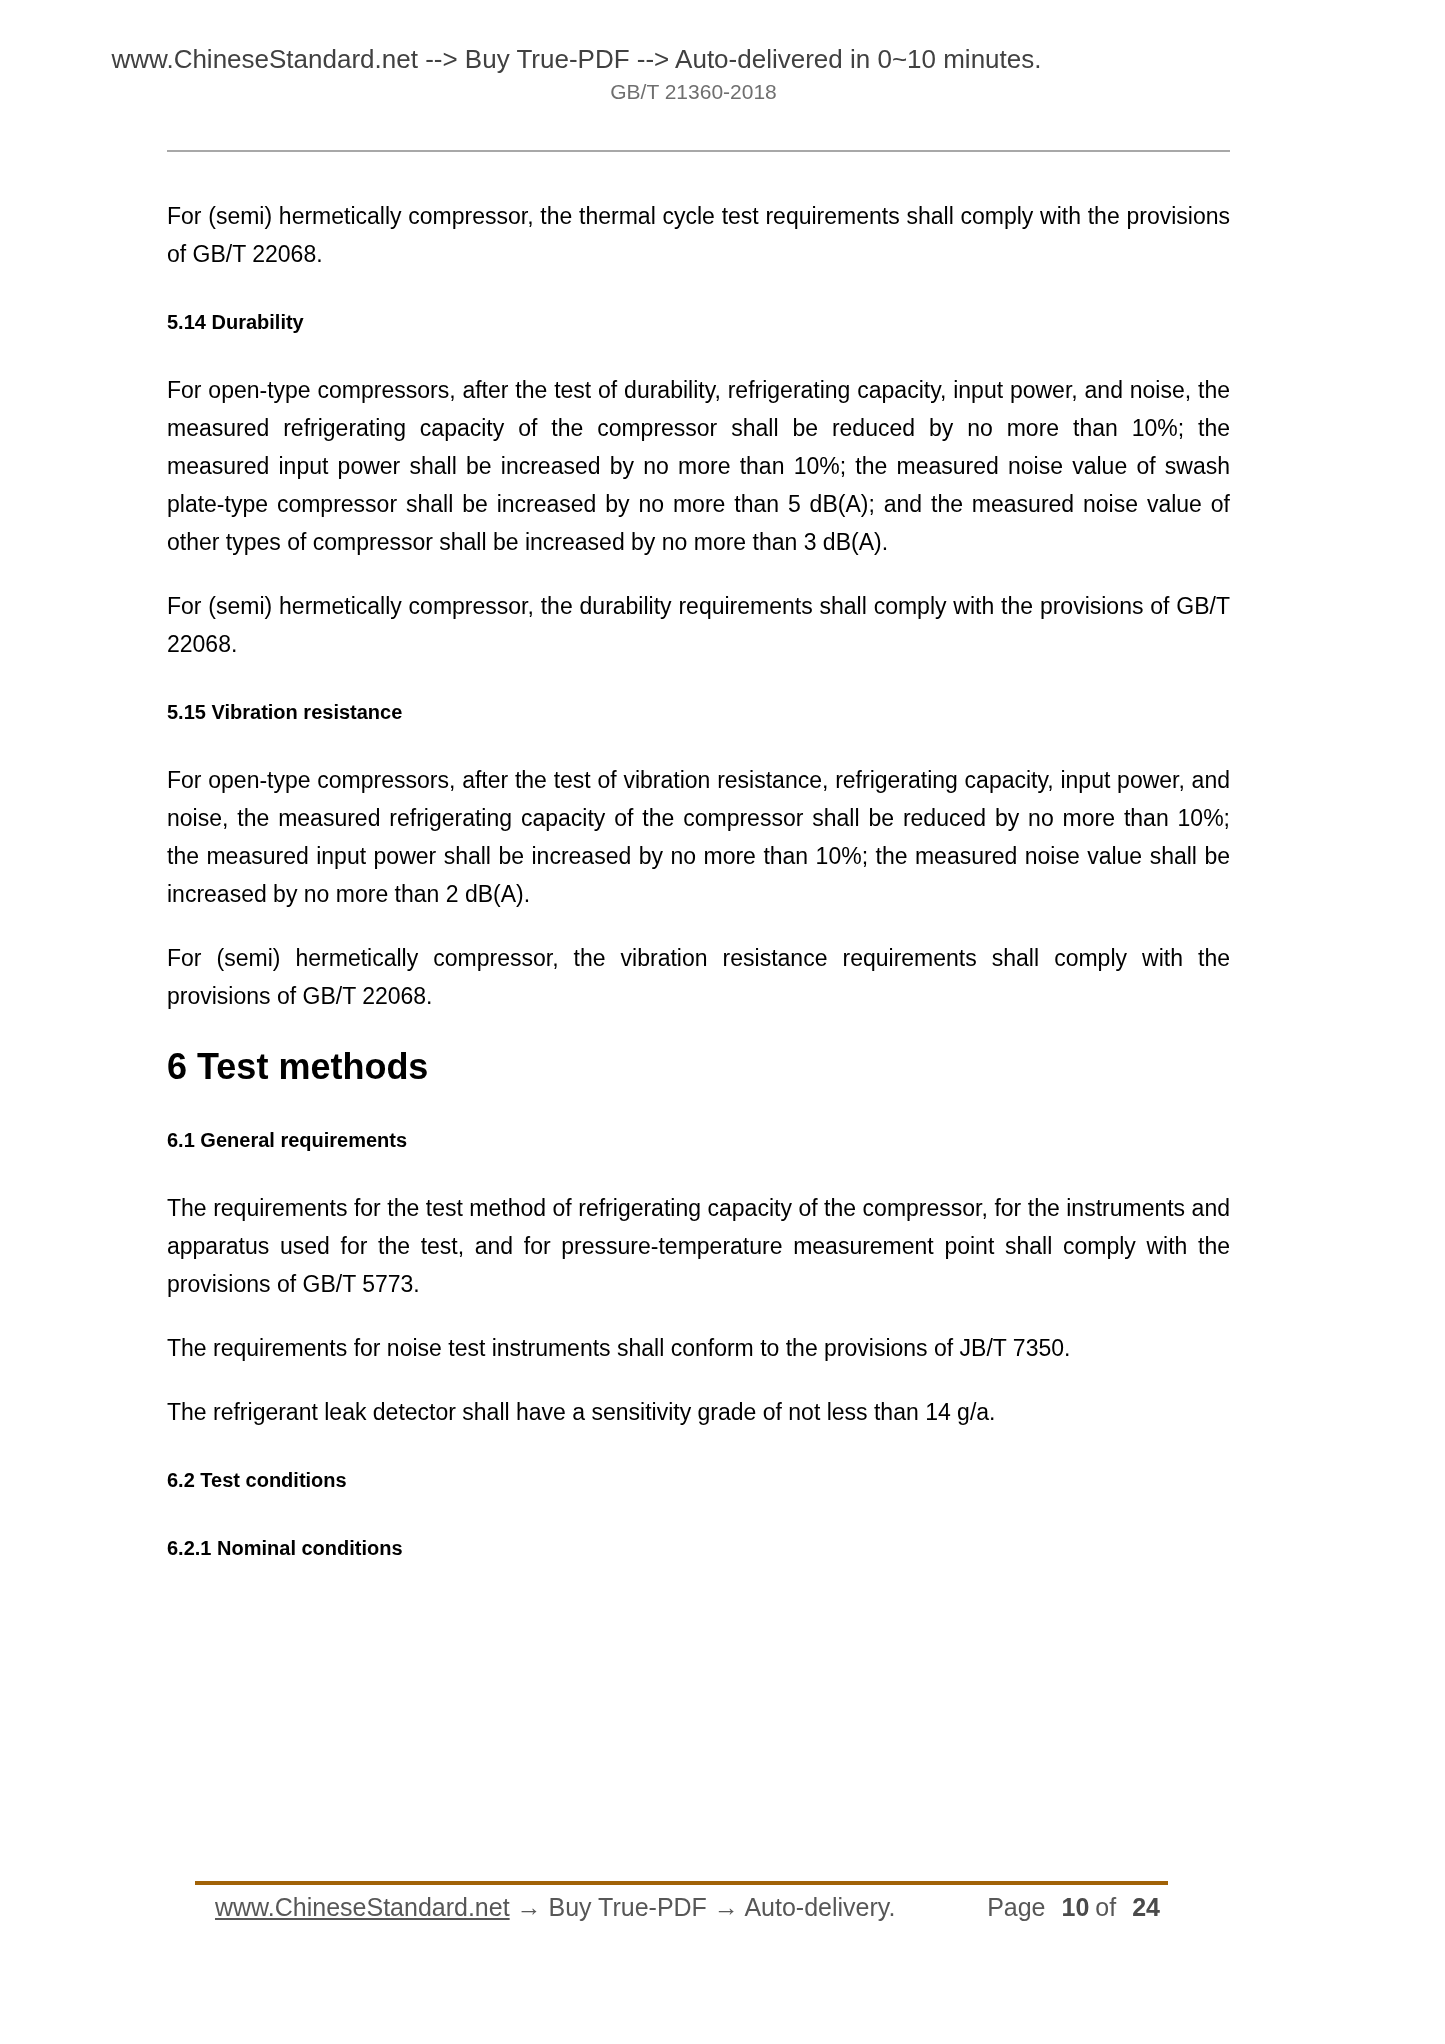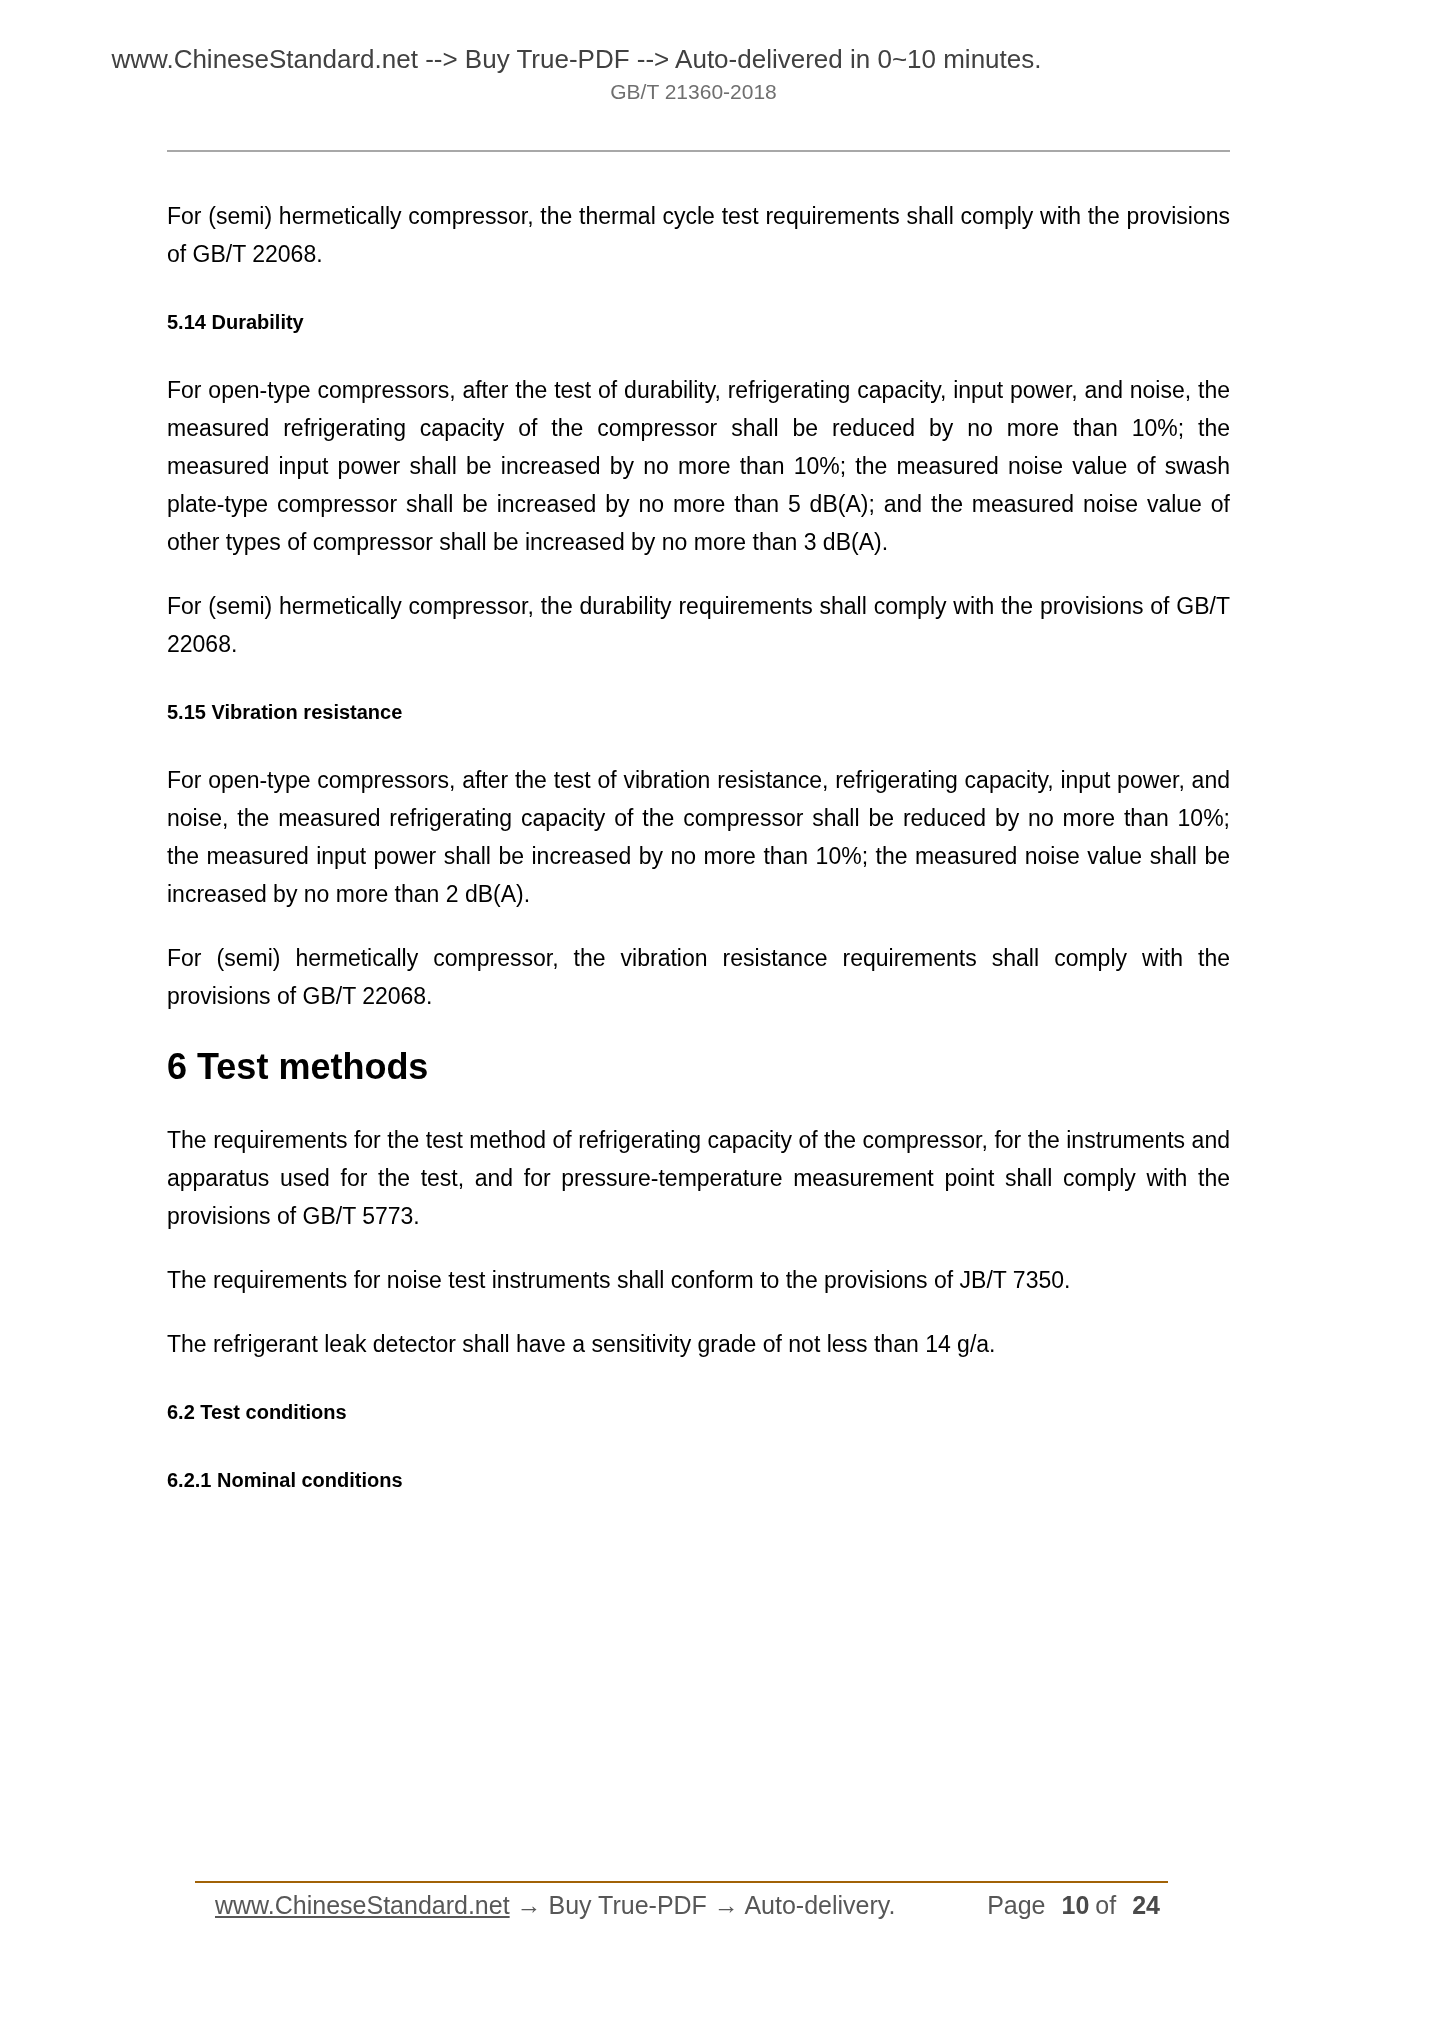--- a/index.html
+++ b/index.html
@@ -56,21 +56,21 @@
     line-height: 48px;
     font-weight: bold;
     margin: 28px 0 30px 0;
   }
   
   .footer {
     position: absolute;
     top: 1881px;
     left: 195px;
     width: 973px;
-    border-top: 2px solid #a16207;
+    border-top: 4px solid #a16207;
     padding-top: 7px;
   }
   .footer-row {
     display: flex;
     justify-content: space-between;
     align-items: baseline;
     padding: 0 8px 0 20px;
     font-size: 25px;
     line-height: 30px;
     color: #575757;
@@ -94,20 +94,21 @@
 
 <div class="content">
   <div class="para first">For (semi) hermetically compressor, the thermal cycle test requirements shall comply with the provisions of GB/T 22068.</div>
   <div class="h3">5.14 Durability</div>
   <div class="para">For open-type compressors, after the test of durability, refrigerating capacity, input power, and noise, the measured refrigerating capacity of the compressor shall be reduced by no more than 10%; the measured input power shall be increased by no more than 10%; the measured noise value of swash plate-type compressor shall be increased by no more than 5 dB(A); and the measured noise value of other types of compressor shall be increased by no more than 3 dB(A).</div>
   <div class="para">For (semi) hermetically compressor, the durability requirements shall comply with the provisions of GB/T 22068.</div>
   <div class="h3">5.15 Vibration resistance</div>
   <div class="para">For open-type compressors, after the test of vibration resistance, refrigerating capacity, input power, and noise, the measured refrigerating capacity of the compressor shall be reduced by no more than 10%; the measured input power shall be increased by no more than 10%; the measured noise value shall be increased by no more than 2 dB(A).</div>
   <div class="para">For (semi) hermetically compressor, the vibration resistance requirements shall comply with the provisions of GB/T 22068.</div>
   <div class="h1">6 Test methods</div>
+  <div class="h3">6.1 General requirements</div>
   <div class="para">The requirements for the test method of refrigerating capacity of the compressor, for the instruments and apparatus used for the test, and for pressure-temperature measurement point shall comply with the provisions of GB/T 5773.</div>
   <div class="para">The requirements for noise test instruments shall conform to the provisions of JB/T 7350.</div>
   <div class="para">The refrigerant leak detector shall have a sensitivity grade of not less than 14 g/a.</div>
   <div class="h3">6.2 Test conditions</div>
   <div class="h3">6.2.1 Nominal conditions</div>
 </div>
 
 <div class="footer">
   <div class="footer-row">
     <div class="footer-left"><a class="footer-link">www.ChineseStandard.net</a><span> → Buy True-PDF → Auto-delivery.</span></div>

